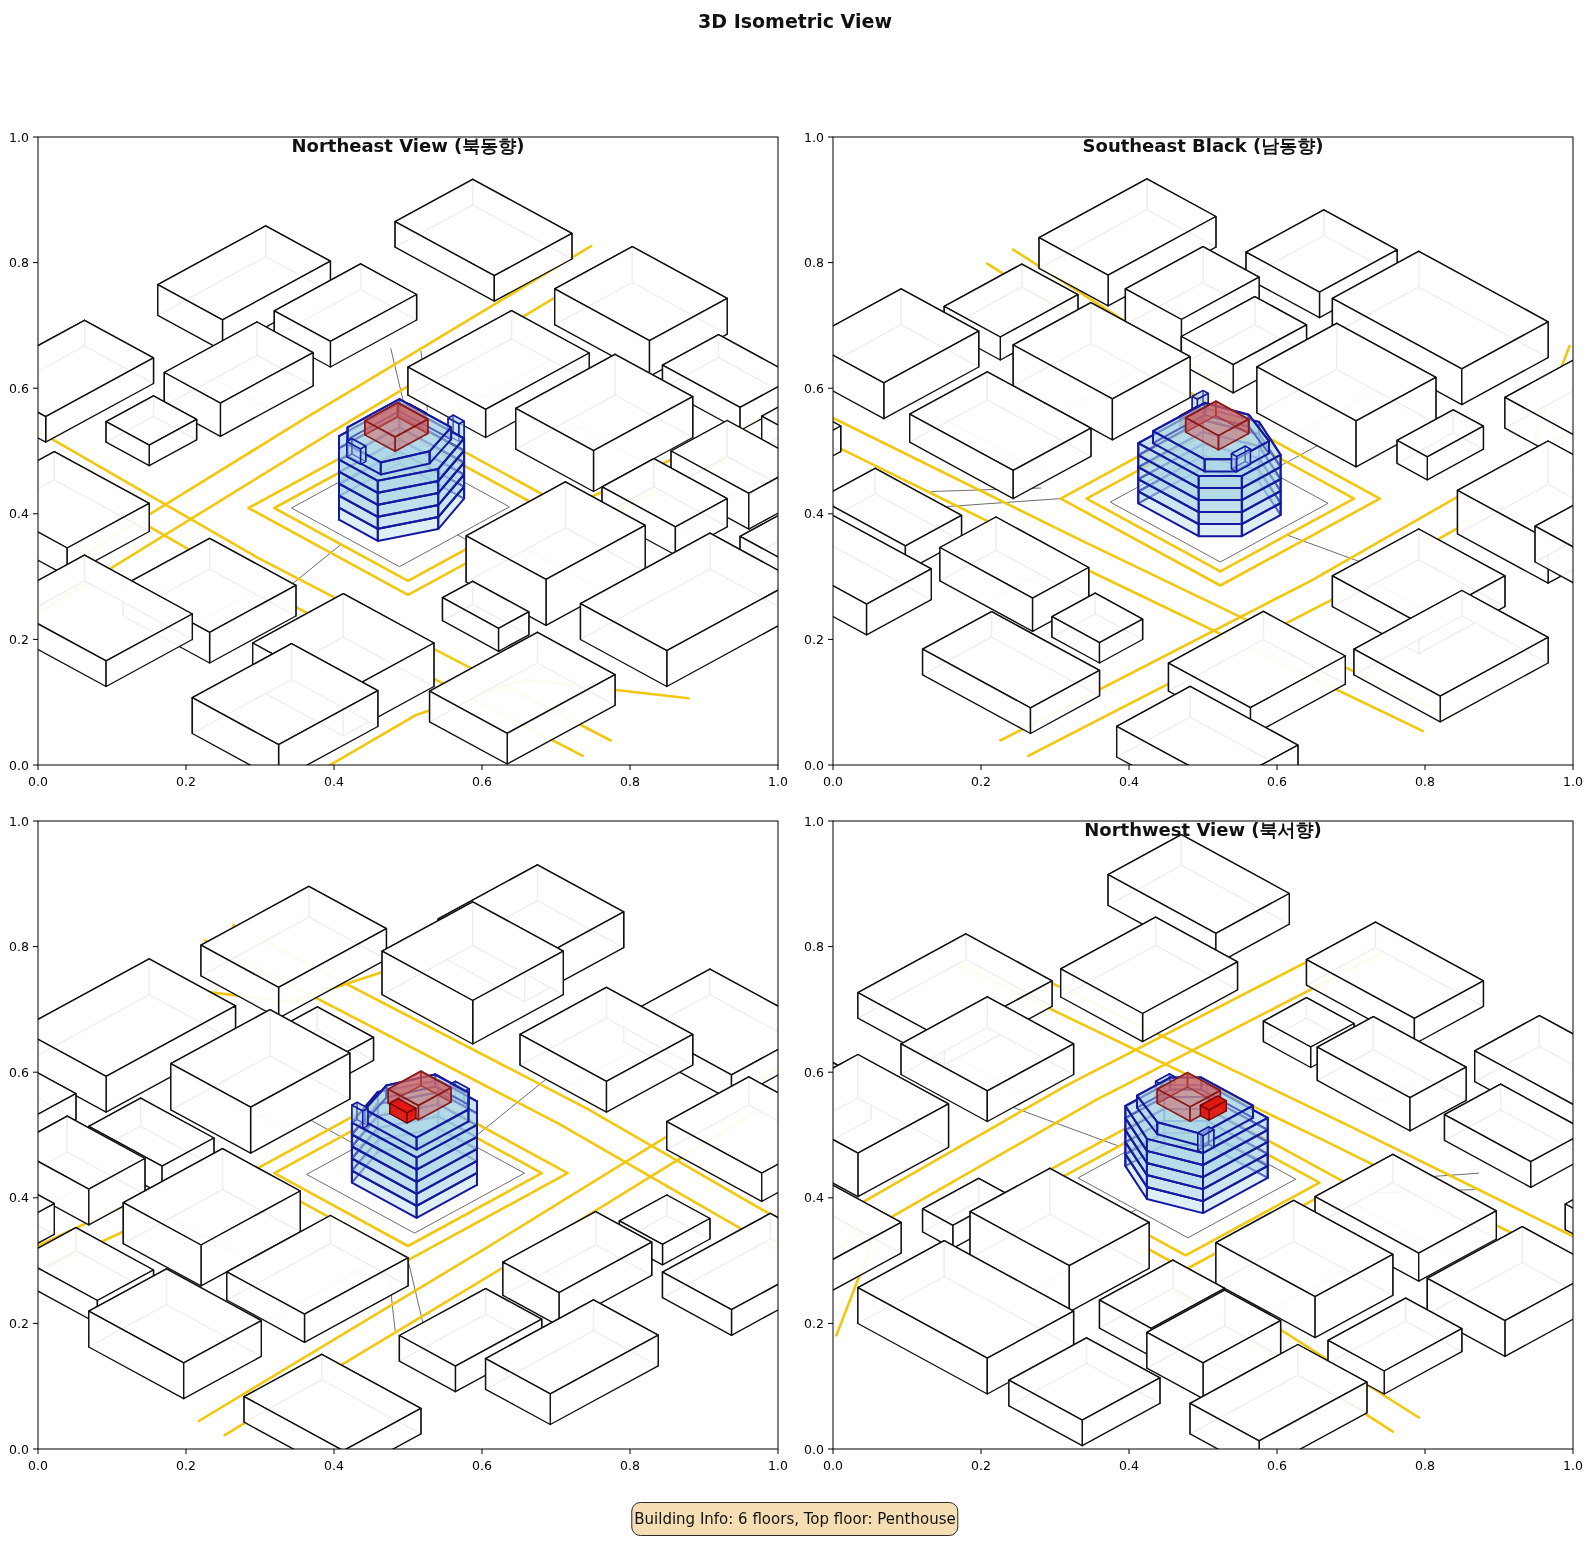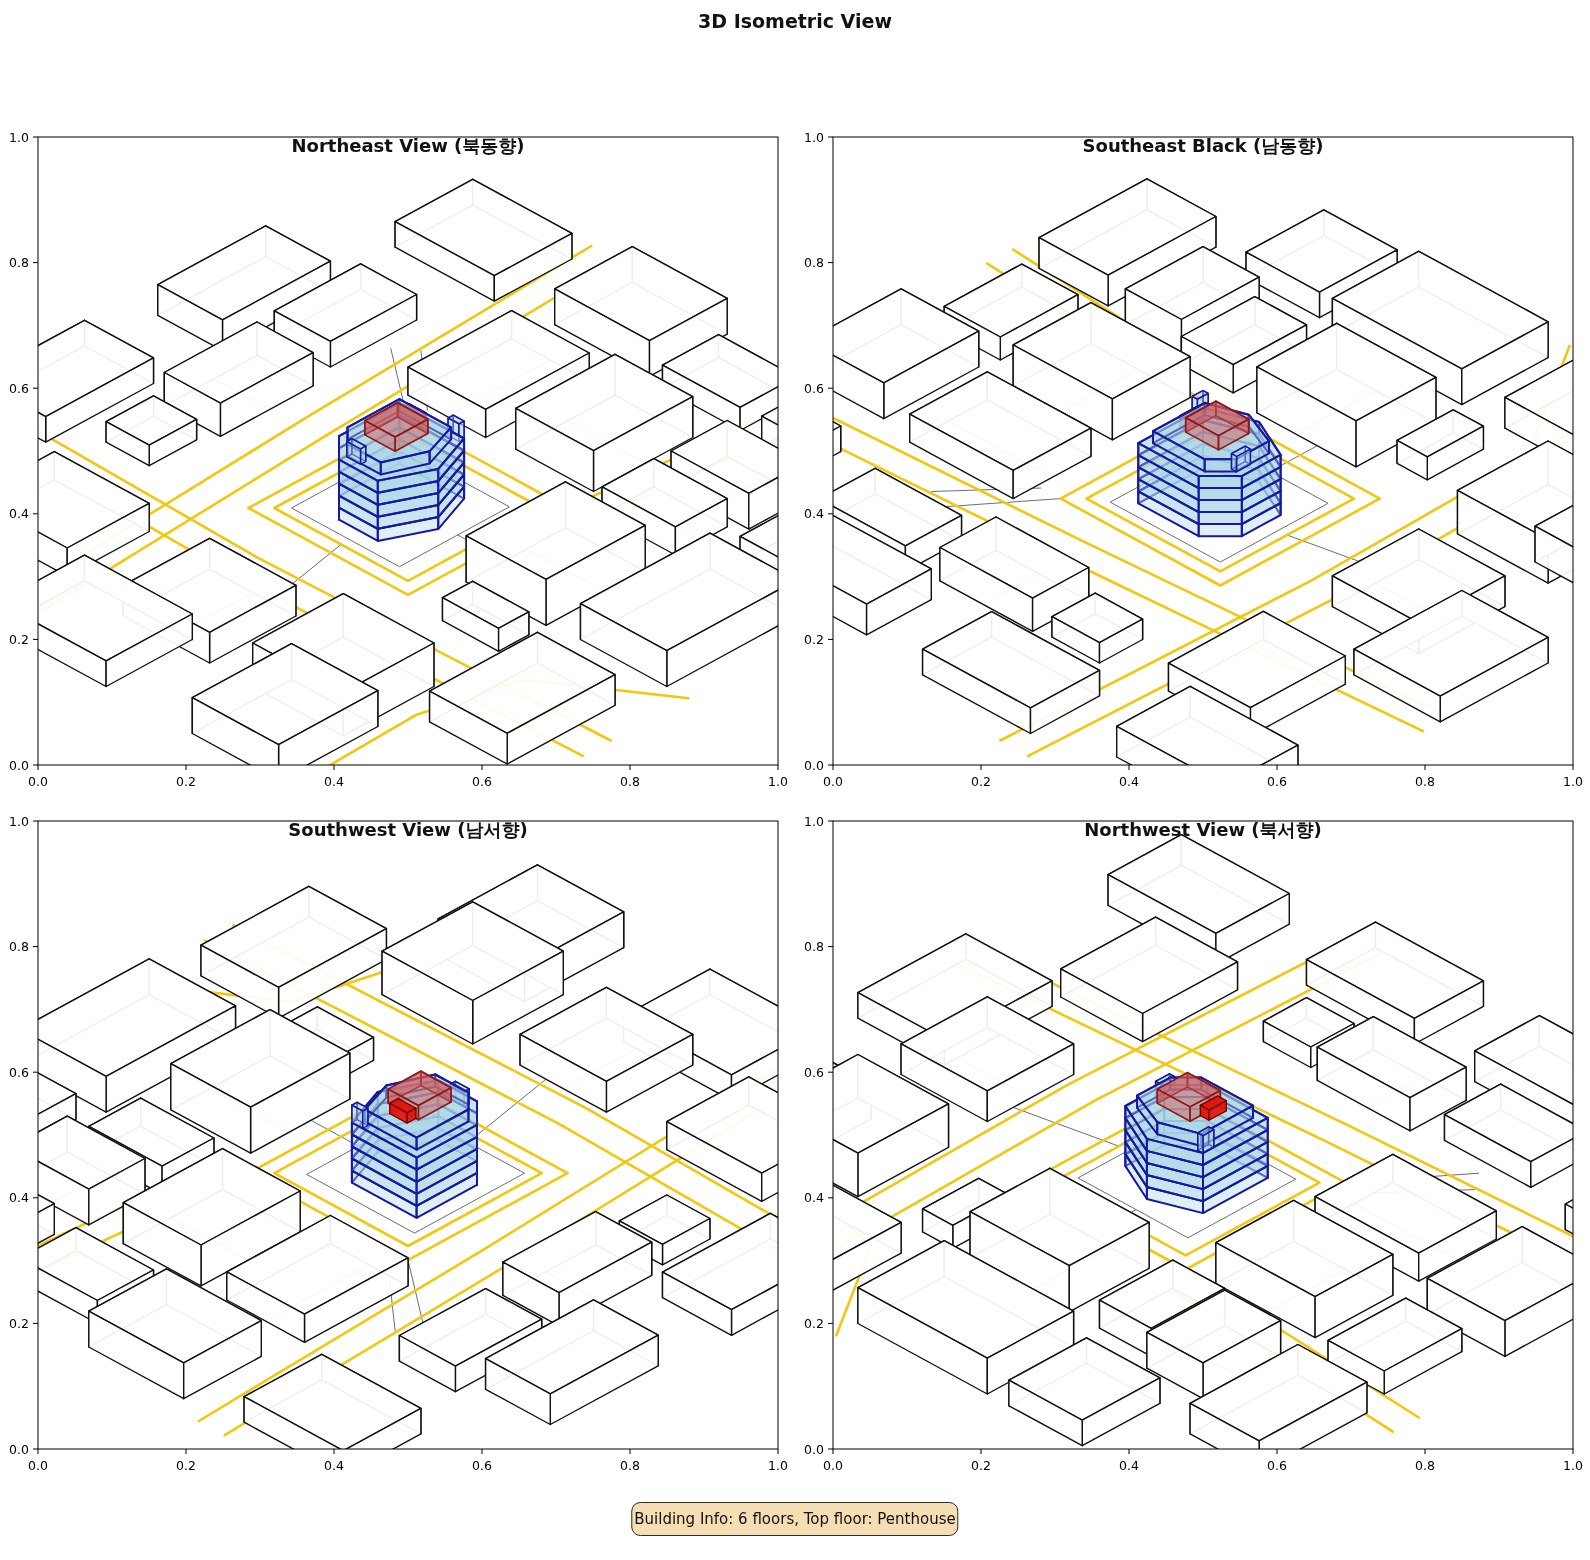--- a/index.html
+++ b/index.html
@@ -497,21 +497,20 @@
       <text x="630" y="686" text-anchor="middle" font-size="12.5" fill="#000">0.8</text>
       <line x1="33" y1="162.59999999999997" x2="38" y2="162.59999999999997" stroke="#000" stroke-width="1"></line>
       <text x="29" y="167.09999999999997" text-anchor="end" font-size="12.5" fill="#000">0.8</text>
       <line x1="778" y1="665" x2="778" y2="670" stroke="#000" stroke-width="1"></line>
       <text x="778" y="686" text-anchor="middle" font-size="12.5" fill="#000">1.0</text>
       <line x1="33" y1="37" x2="38" y2="37" stroke="#000" stroke-width="1"></line>
       <text x="29" y="41.5" text-anchor="end" font-size="12.5" fill="#000">1.0</text>
     </svg>
 </div>
 <div class="panel" id="panel-sw">
-  <div class="panel-title">Southwest View (남서향)</div>
   <svg width="795" height="690" viewBox="0 0 795 690">
       <defs>
         <clipPath id="clip-2">
           <rect x="38" y="37" width="740" height="628"></rect>
         </clipPath>
       </defs>
       <g clip-path="url(#clip-2)">
         <path d="M50.0 419.7 L106.1 389.2" fill="none" stroke="#6e6e6e" stroke-width="1"></path>
         <path d="M188.0 396.2 L114.7 356.3" fill="none" stroke="#6e6e6e" stroke-width="1"></path>
         <path d="M289.4 348.1 L209.6 304.6" fill="none" stroke="#6e6e6e" stroke-width="1"></path>

